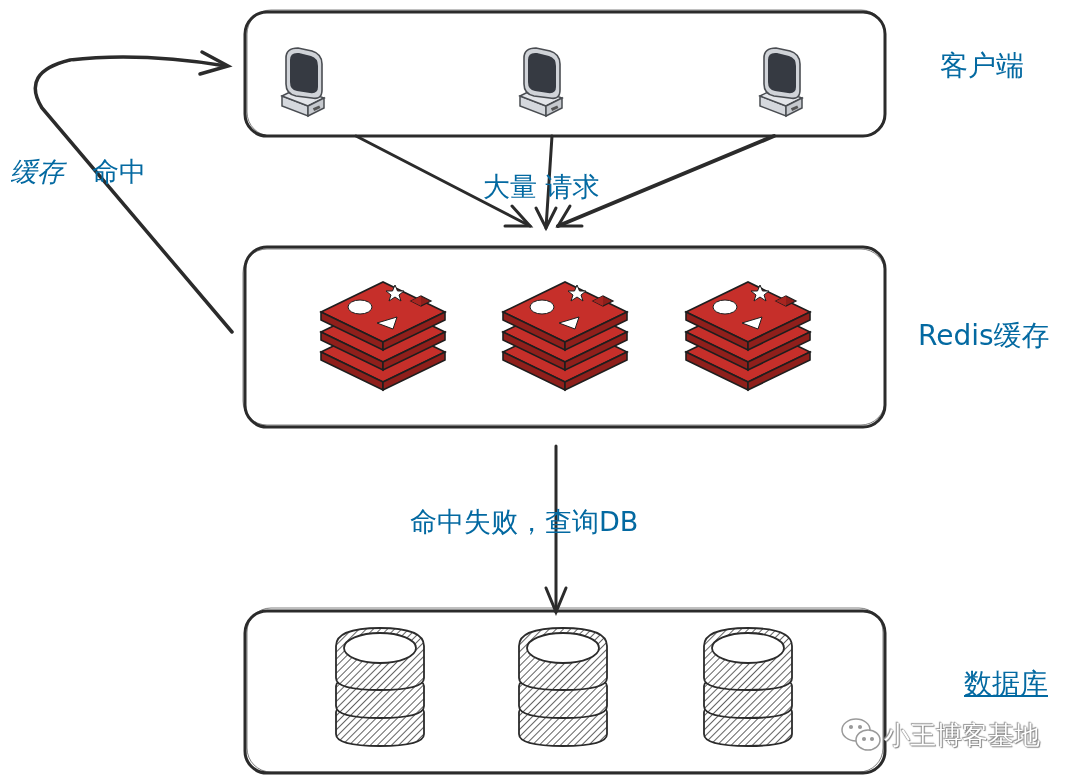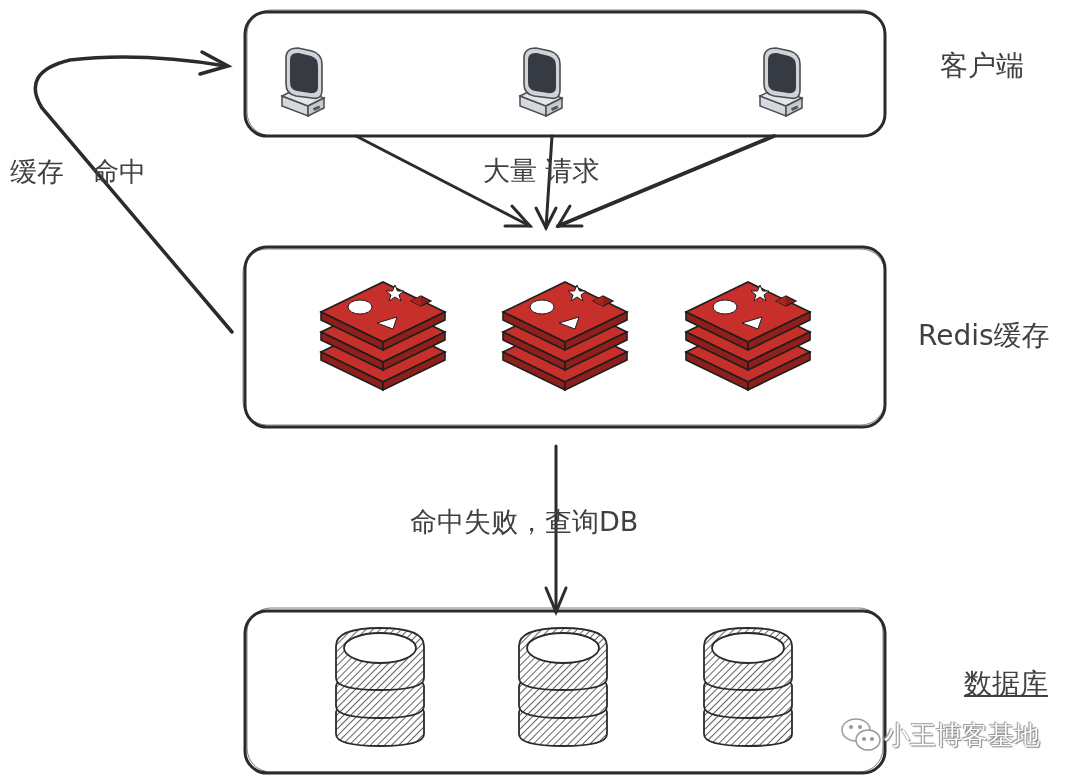--- a/index.html
+++ b/index.html
@@ -1,19 +1,19 @@
 <!DOCTYPE html>
 <html><head>
 <meta charset="utf-8">
 <style>
   html, body { margin: 0; padding: 0; background: #ffffff; }
   body { width: 1080px; height: 784px; position: relative; overflow: hidden;
          font-family: "DejaVu Sans", sans-serif; color: #333; }
   #canvas { position: absolute; left: 0; top: 0; width: 1080px; height: 784px; }
-  .lbl { position: absolute; font-size: 27px; color: #404040; white-space: nowrap; line-height: 1; }
+  .lbl { position: absolute; font-size: 27px; color: #0369a1; white-space: nowrap; line-height: 1; }
   .side { font-size: 28px; }
   .wm { position: absolute; font-size: 26px; color: #fff; white-space: nowrap; line-height: 1;
         text-shadow: 0 0 1px #666, 1px 1px 1px #888, -1px -1px 1px #999; font-family: Liberation Mono, monospace; }
 </style>
 </head>
 <body>
 
 <svg id="canvas" viewBox="0 0 1080 784" xmlns="http://www.w3.org/2000/svg">
   <defs>
     <pattern id="hatch" patternUnits="userSpaceOnUse" width="5" height="5" patternTransform="rotate(45)">
@@ -107,18 +107,18 @@
     <circle cx="860" cy="727" r="1.3" fill="#999"></circle>
     <circle cx="864" cy="739" r="1.3" fill="#999"></circle>
     <circle cx="872" cy="739" r="1.3" fill="#999"></circle>
   </g>
 </svg>
 
 <div class="lbl side" style="left:940px;top:52px;">客户端</div>
 <div class="lbl side" style="left:918px;top:322px;">Redis缓存</div>
 <div class="lbl side" style="left:964px;top:670px;text-decoration:underline;">数据库</div>
 
-<div class="lbl" style="left:483px;top:157px;">大量 请求</div>
-<div class="lbl" style="left:10px;top:158px;">缓存</div>
+<div class="lbl" style="left:483px;top:173px;">大量 请求</div>
+<div class="lbl" style="left:10px;top:158px;font-style:italic;">缓存</div>
 <div class="lbl" style="left:92px;top:158px;">命中</div>
 <div class="lbl" style="left:410px;top:508px;text-align:center;">命中失败，查询DB</div>
 
 <div class="wm" style="left:884px;top:724px;">小王博客基地</div>
 
 </body></html>

